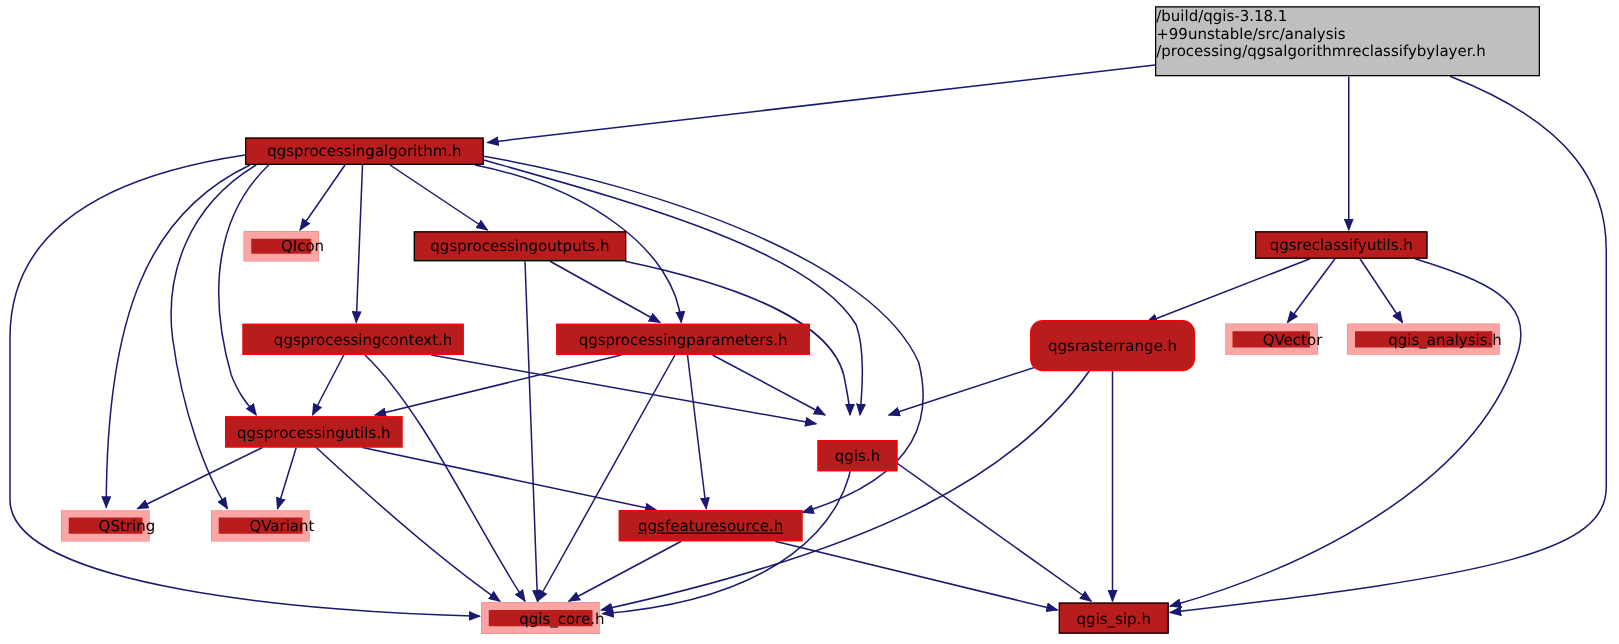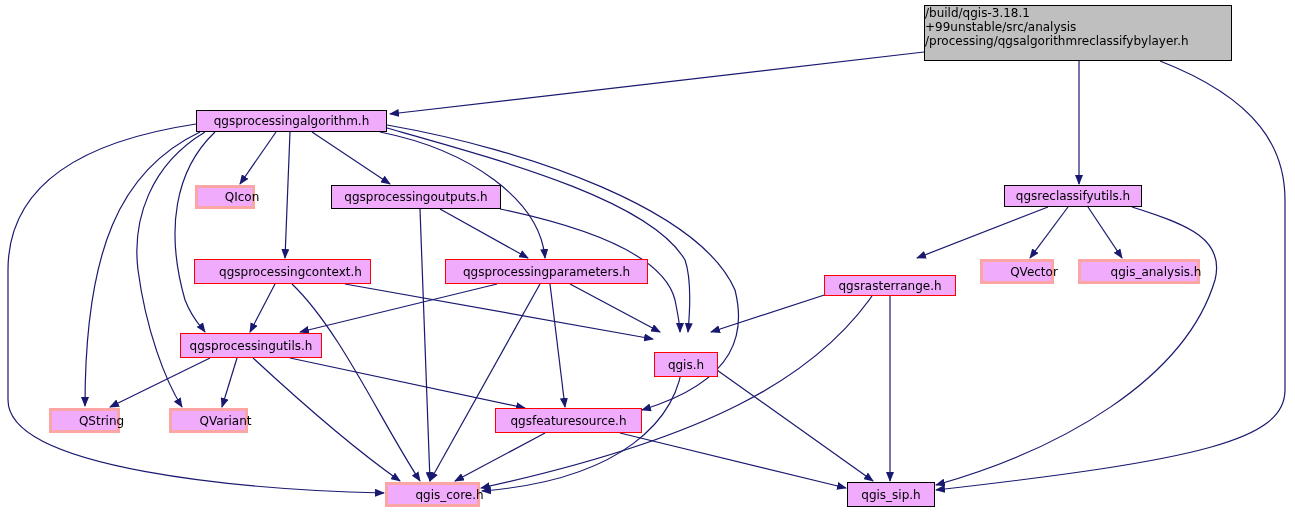--- a/index.html
+++ b/index.html
@@ -1,24 +1,24 @@
 <!DOCTYPE html>
 <html><head>
 <meta charset="utf-8">
 <style>
   html, body { margin: 0; padding: 0; background: #ffffff; }
   body { width: 1295px; height: 515px; position: relative; overflow: hidden; font-family: "DejaVu Sans", sans-serif; }
   #graph { position: absolute; left: 0; top: 0; width: 1295px; height: 515px; }
   .node-box { position: absolute; box-sizing: border-box; display: flex; align-items: center; justify-content: center;
-              font-size: 12px; color: #000; background: #f0abfc; white-space: nowrap; cursor: pointer; }
+              font-size: 12px; color: #000; background: #b91c1c; white-space: nowrap; cursor: pointer; }
   .node-box.kind-root { background: #bfbfbf; border: 1px solid #000; justify-content: flex-start; padding-left: 0;
                         flex-direction: column; align-items: flex-start; line-height: 14px; cursor: default; }
   .node-box.kind-documented { border: 1px solid #000; }
   .node-box.kind-truncated { border: 1px solid #ff0000; }
-  .node-box.kind-external { border: 3px solid #fca5a5; cursor: default; padding-left: 34px; }
+  .node-box.kind-external { border: 6px solid #fca5a5; cursor: default; padding-left: 34px; }
   .node-box span { display: block; }
 </style>
 </head>
 <body>
 
 <svg id="graph" xmlns="http://www.w3.org/2000/svg" width="1295" height="515">
   <defs>
     <marker id="arrowhead" markerWidth="10" markerHeight="8" refX="9" refY="4" orient="auto" markerUnits="userSpaceOnUse">
       <path d="M0,0 L10,4 L0,8 Z" fill="#191970"></path>
     </marker>
@@ -70,23 +70,23 @@
     <span>/build/qgis-3.18.1</span>
     <span>+99unstable/src/analysis</span>
     <span>/processing/qgsalgorithmreclassifybylayer.h</span>
   </div>
   <div class="node-box kind-documented" id="node-qgsprocessingalgorithm" style="left: 196px; top: 110px; width: 191px; height: 22px;">qgsprocessingalgorithm.h</div>
   <div class="node-box kind-documented" id="node-qgsreclassifyutils" style="left: 1004px; top: 185px; width: 138px; height: 22px; text-align: right;">qgsreclassifyutils.h</div>
   <div class="node-box kind-external" id="node-qicon" style="left: 195px; top: 185px; width: 60px; height: 24px;">QIcon</div>
   <div class="node-box kind-documented" id="node-qgsprocessingoutputs" style="left: 331px; top: 185px; width: 170px; height: 24px;">qgsprocessingoutputs.h</div>
   <div class="node-box kind-truncated" id="node-qgsprocessingcontext" style="left: 194px; top: 259px; width: 177px; height: 25px; padding-left: 16px;">qgsprocessingcontext.h</div>
   <div class="node-box kind-truncated" id="node-qgsprocessingparameters" style="left: 445px; top: 259px; width: 203px; height: 25px;">qgsprocessingparameters.h</div>
-  <div class="node-box kind-truncated" id="node-qgsrasterrange" style="left: 824px; top: 275px; width: 132px; height: 21px;">qgsrasterrange.h</div>
+  <div class="node-box kind-truncated" id="node-qgsrasterrange" style="left: 824px; top: 256px; width: 132px; height: 41px; border-radius: 10px;">qgsrasterrange.h</div>
   <div class="node-box kind-external" id="node-qvector" style="left: 980px; top: 259px; width: 74px; height: 25px;">QVector</div>
   <div class="node-box kind-external" id="node-qgis_analysis" style="left: 1078px; top: 259px; width: 122px; height: 25px;">qgis_analysis.h</div>
   <div class="node-box kind-truncated" id="node-qgsprocessingutils" style="left: 180px; top: 333px; width: 142px; height: 25px;">qgsprocessingutils.h</div>
   <div class="node-box kind-truncated" id="node-qgis" style="left: 654px; top: 352px; width: 64px; height: 25px;">qgis.h</div>
   <div class="node-box kind-external" id="node-qstring" style="left: 49px; top: 408px; width: 71px; height: 25px;">QString</div>
   <div class="node-box kind-external" id="node-qvariant" style="left: 169px; top: 408px; width: 79px; height: 25px;">QVariant</div>
-  <div class="node-box kind-truncated" id="node-qgsfeaturesource" style="left: 495px; top: 408px; width: 147px; height: 25px;">qgsfeaturesource.h</div>
+  <div class="node-box kind-truncated" id="node-qgsfeaturesource" style="left: 495px; top: 408px; width: 147px; height: 25px; text-decoration: underline;">qgsfeaturesource.h</div>
   <div class="node-box kind-external" id="node-qgis_core" style="left: 385px; top: 482px; width: 95px; height: 25px;">qgis_core.h</div>
   <div class="node-box kind-documented" id="node-qgis_sip" style="left: 847px; top: 482px; width: 88px; height: 25px;">qgis_sip.h</div>
 </div>
 
 </body></html>

